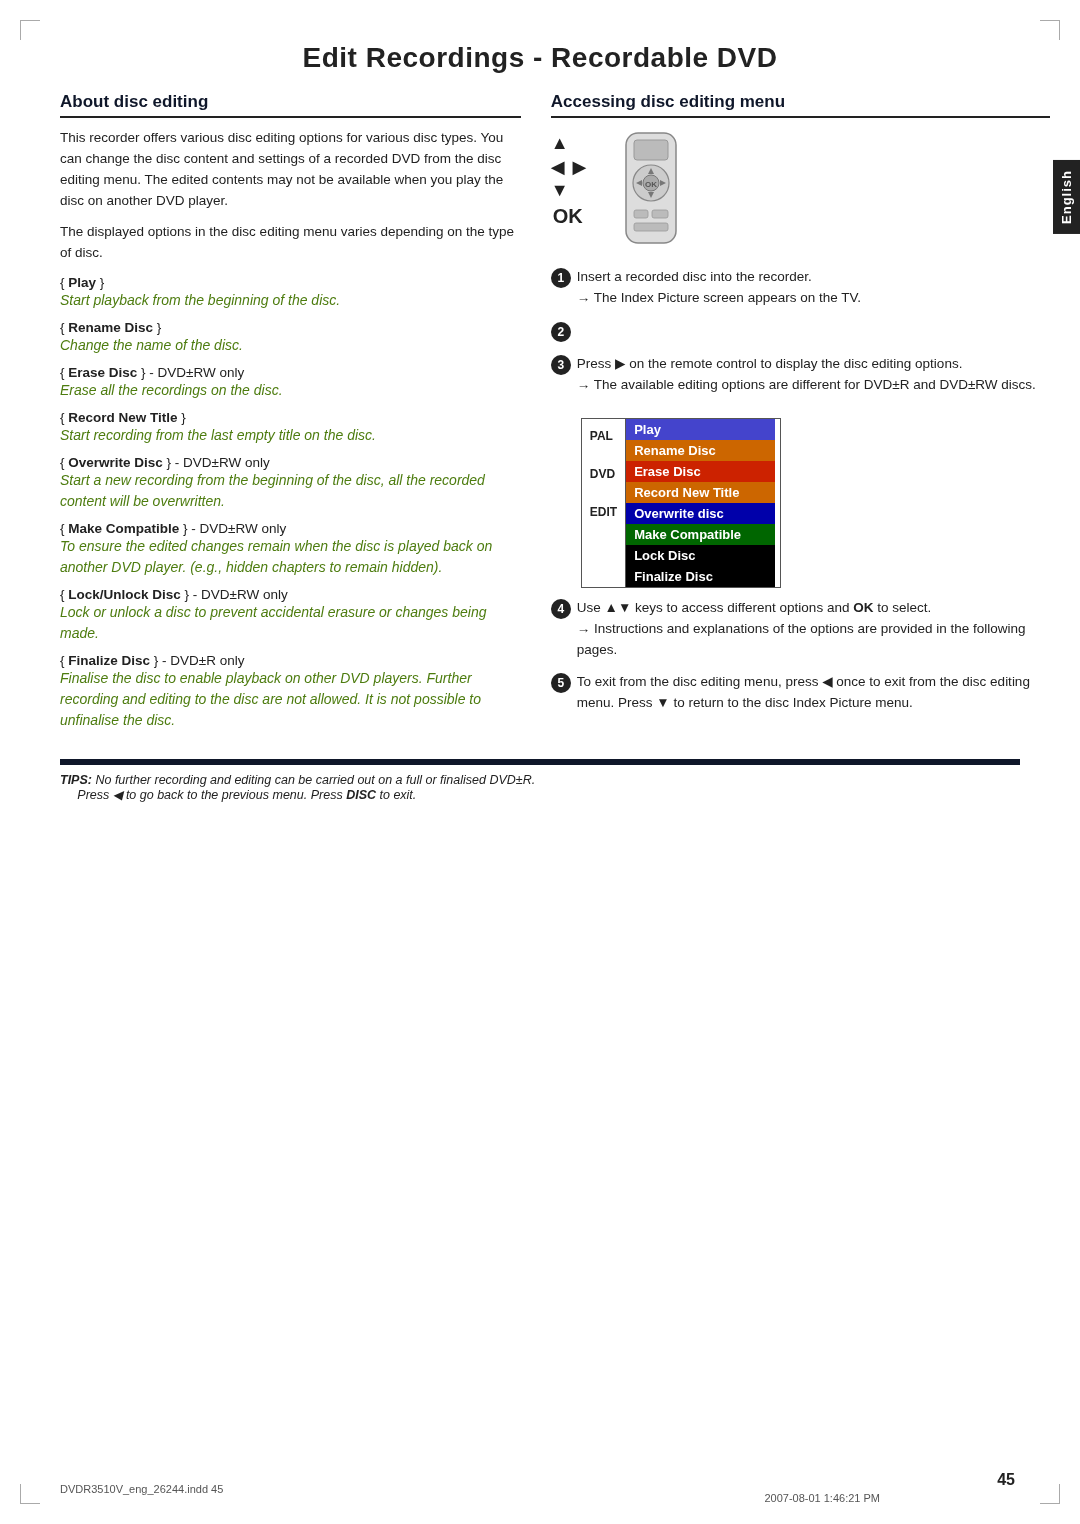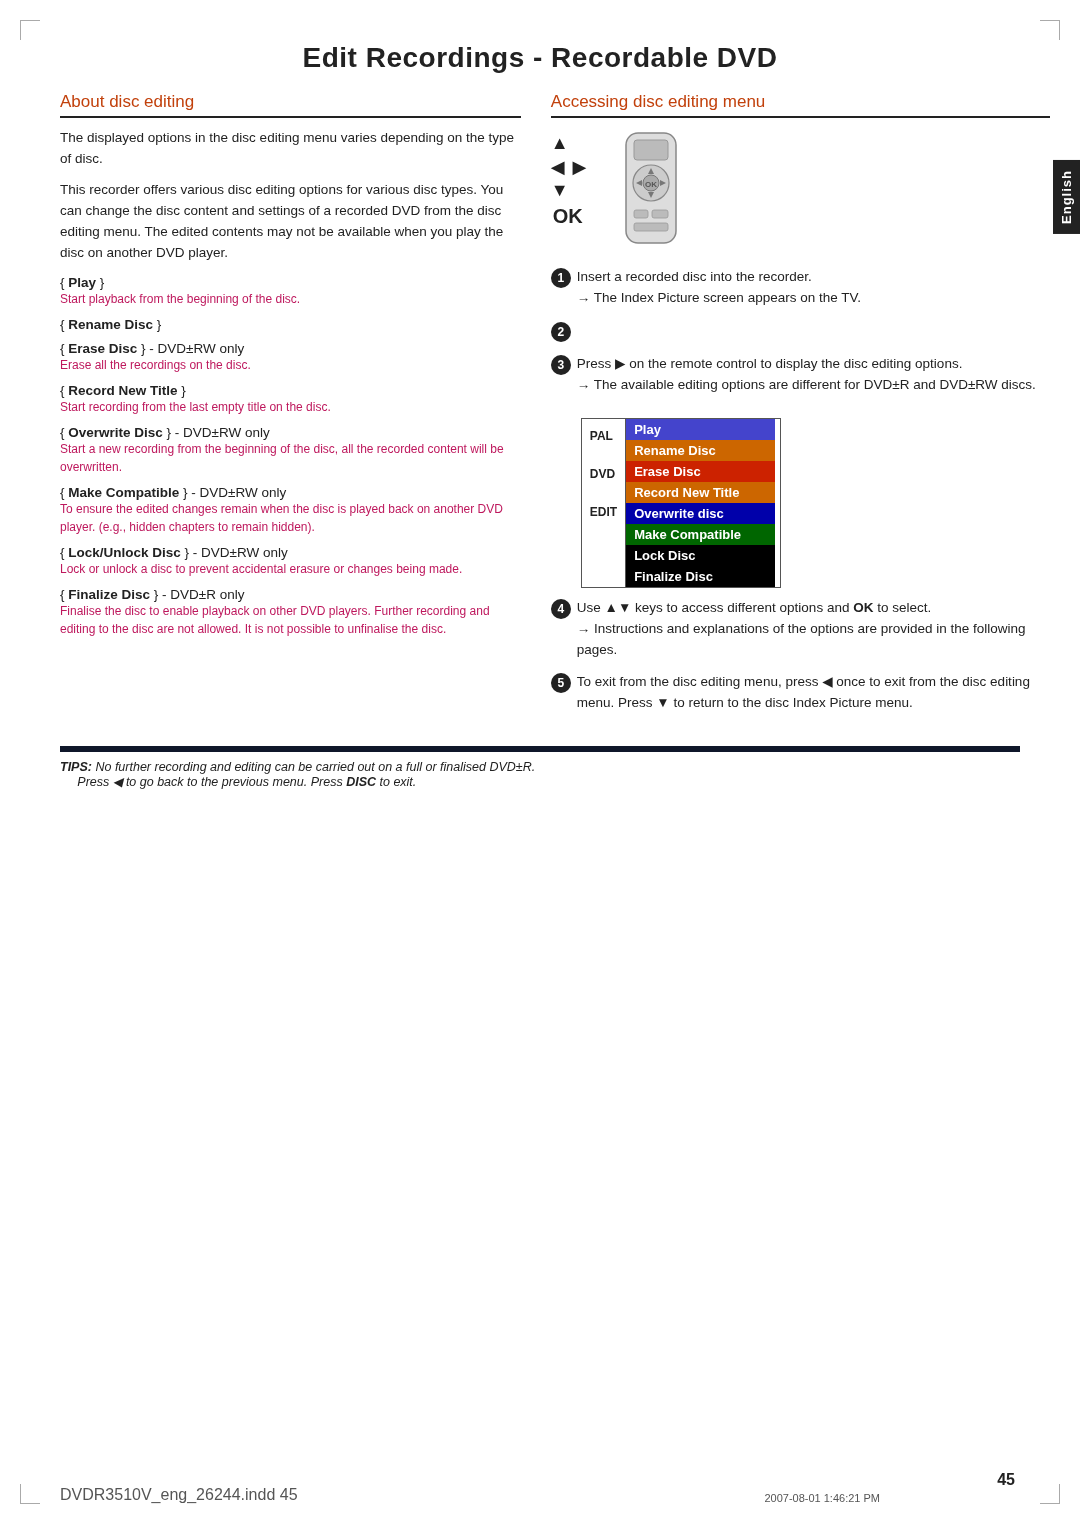--- a/index.html
+++ b/index.html
@@ -74,22 +74,22 @@
     }
 
     .right-col {
       width: 52%;
       flex-shrink: 0;
     }
 
     
     .section-heading {
       font-size: 17px;
-      font-weight: normal;
-      color: #c2410c;
+      font-weight: bold;
+      color: #0f172a;
       border-bottom: 2.5px solid #222;
       padding-bottom: 4px;
       margin-bottom: 10px;
     }
 
     .section-text {
       font-size: 13.5px;
       line-height: 1.55;
       color: #222;
       margin-bottom: 10px;
@@ -99,23 +99,24 @@
       margin-bottom: 8px;
     }
 
     .menu-item-title {
       font-size: 13.5px;
       font-weight: bold;
       color: #222;
     }
 
     .menu-item-desc {
-      font-size: 12px;
+      font-size: 14px;
       line-height: 1.5;
-      color: #be185d;
+      color: #4d7c0f;
+      font-style: italic;
     }
 
     .brace { font-size: 13.5px; }
 
     
     .remote-img-area {
       display: flex;
       align-items: flex-start;
       margin-bottom: 16px;
       gap: 10px;
@@ -277,23 +278,23 @@
       bottom: 35px;
       right: 65px;
       font-size: 16px;
       font-weight: bold;
       color: #222;
     }
 
     
     .footer-file-info {
       position: absolute;
-      bottom: 20px;
+      bottom: 29px;
       left: 60px;
-      font-size: 16px;
+      font-size: 11px;
       color: #555;
     }
 
     .footer-date-info {
       position: absolute;
       bottom: 20px;
       right: 200px;
       font-size: 11px;
       color: #555;
     }
@@ -315,30 +316,31 @@
 
 <div class="page-wrapper">
 
   <h1 class="main-title">Edit Recordings - Recordable DVD</h1>
 
   <div class="columns">
 
     <div class="left-col">
       <div class="section-heading">About disc editing</div>
 
+      <p class="section-text">This recorder offers various disc editing options for various disc types. You can change the disc content and settings of a recorded DVD from the disc editing menu. The edited contents may not be available when you play the disc on another DVD player.</p>
       <p class="section-text">The displayed options in the disc editing menu varies depending on the type of disc.</p>
-      <p class="section-text">This recorder offers various disc editing options for various disc types. You can change the disc content and settings of a recorded DVD from the disc editing menu. The edited contents may not be available when you play the disc on another DVD player.</p>
 
       <div class="menu-item-block">
         <span class="brace">{ </span><span class="menu-item-title">Play</span><span class="brace"> }</span>
         <div class="menu-item-desc">Start playback from the beginning of the disc.</div>
       </div>
 
       <div class="menu-item-block">
         <span class="brace">{ </span><span class="menu-item-title">Rename Disc</span><span class="brace"> }</span>
+        <div class="menu-item-desc">Change the name of the disc.</div>
       </div>
 
       <div class="menu-item-block">
         <span class="brace">{ </span><span class="menu-item-title">Erase Disc</span><span class="brace"> } - DVD±RW only</span>
         <div class="menu-item-desc">Erase all the recordings on the disc.</div>
       </div>
 
       <div class="menu-item-block">
         <span class="brace">{ </span><span class="menu-item-title">Record New Title</span><span class="brace"> }</span>
         <div class="menu-item-desc">Start recording from the last empty title on the disc.</div>

